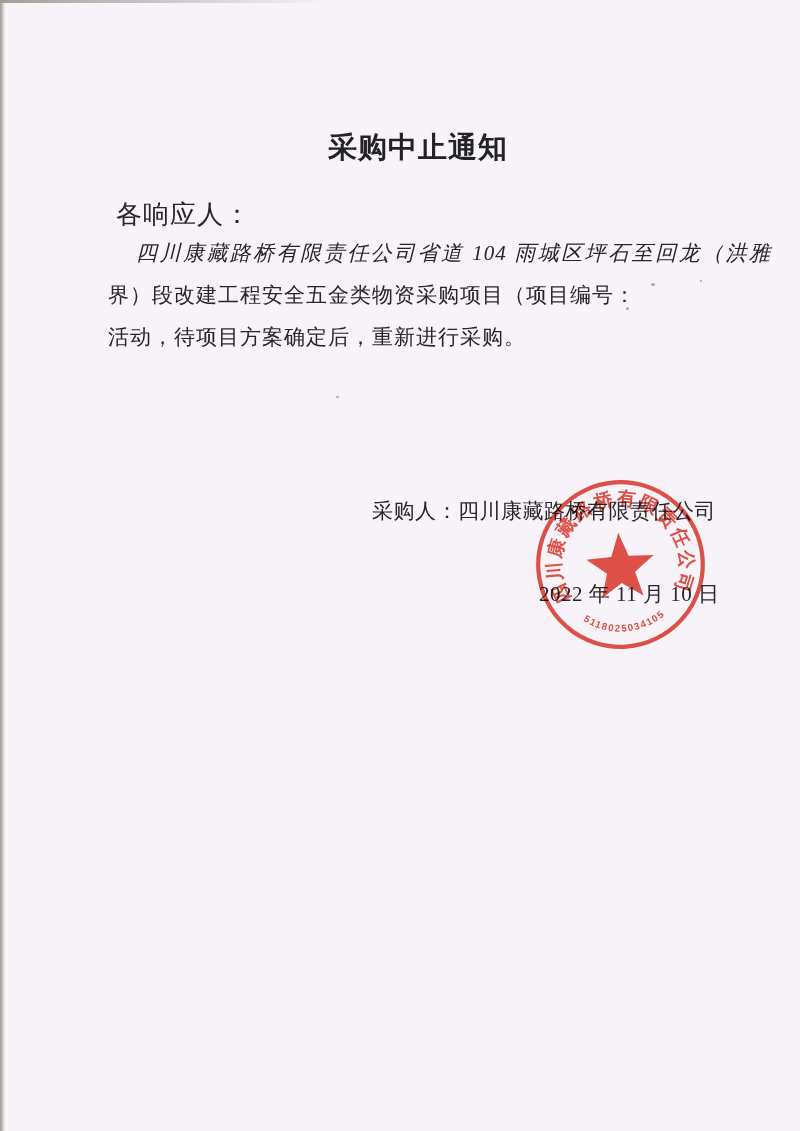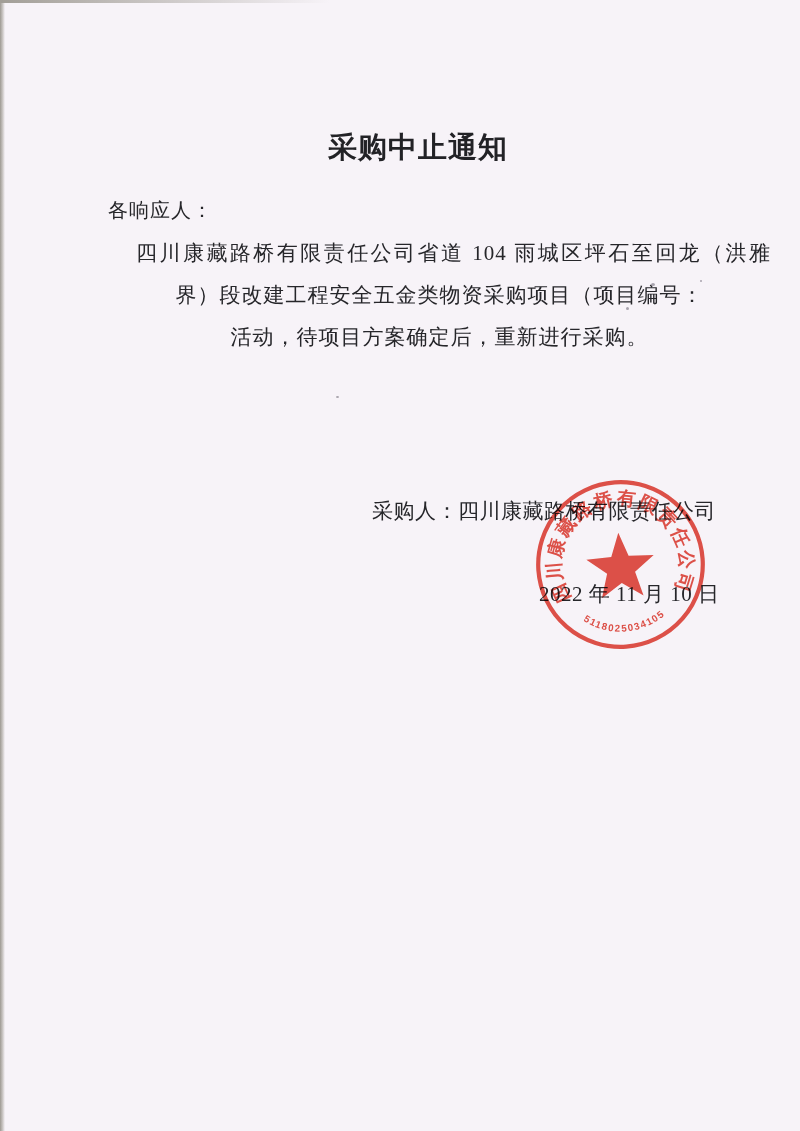--- a/index.html
+++ b/index.html
@@ -21,33 +21,32 @@
     background: linear-gradient(to right, #a29e97, rgba(247,243,248,0));
   }
   .title {
     position: absolute; top: 109px; left: 0; width: 800px;
     text-align: center;
     transform: translateX(18px);
     font-size: 29px; font-weight: bold; letter-spacing: 1px;
     color: #222226;
   }
   .salutation {
-    position: absolute; top: 197px; left: 108px;
-    font-size: 20px; letter-spacing: 1px; text-align: right;
+    position: absolute; top: 197px; left: 116px;
+    font-size: 26px; letter-spacing: 1px; text-align: right;
   }
   .para {
     position: absolute; top: 232px; left: 108px; width: 663px;
     font-size: 21px;
   }
   .para .line {
     height: 42px; line-height: 42px;
     letter-spacing: 1px;
-    text-align: center;
   }
-  .para .line.indent { text-indent: 28px; }
+  .para .line.indent { text-indent: 28px; font-style: italic; }
   .para .line.fulljustify { text-align: justify; text-align-last: justify; }
   .sig-purchaser {
     position: absolute; top: 497px; left: 372px;
     font-size: 21px; letter-spacing: 0.5px;
   }
   .sig-date {
     position: absolute; top: 580px; left: 539px;
     font-size: 21px; letter-spacing: 0.5px;
   }
   .seal {

